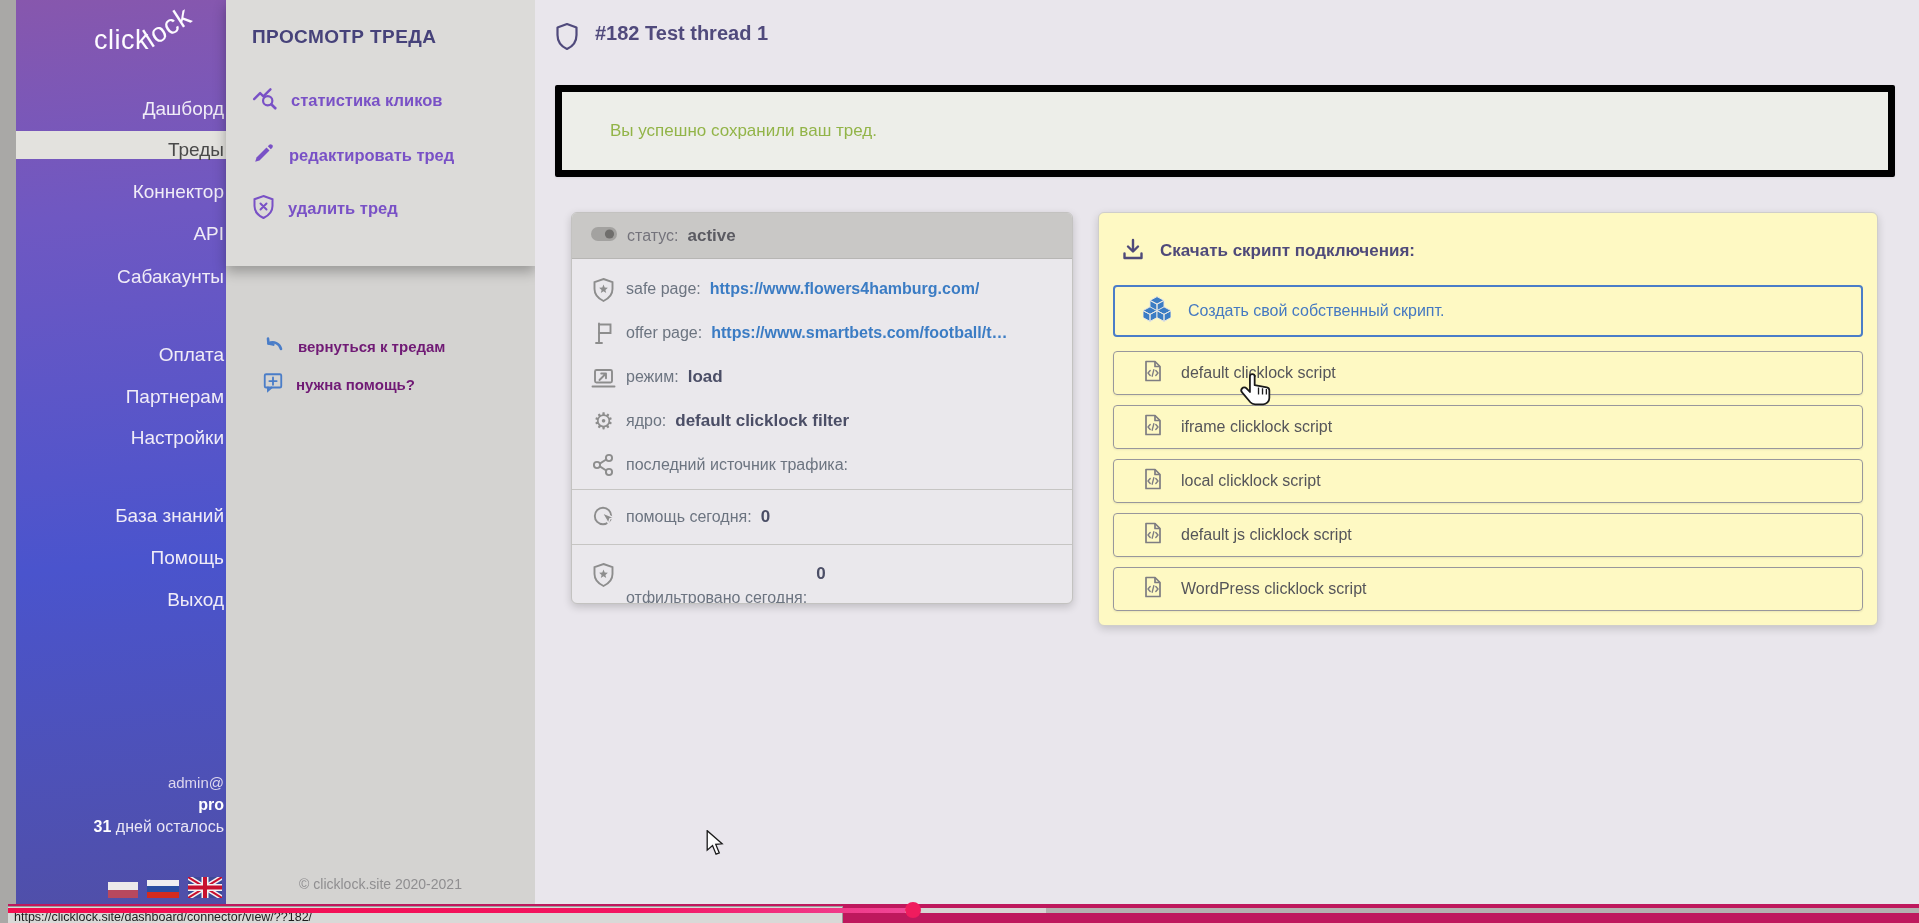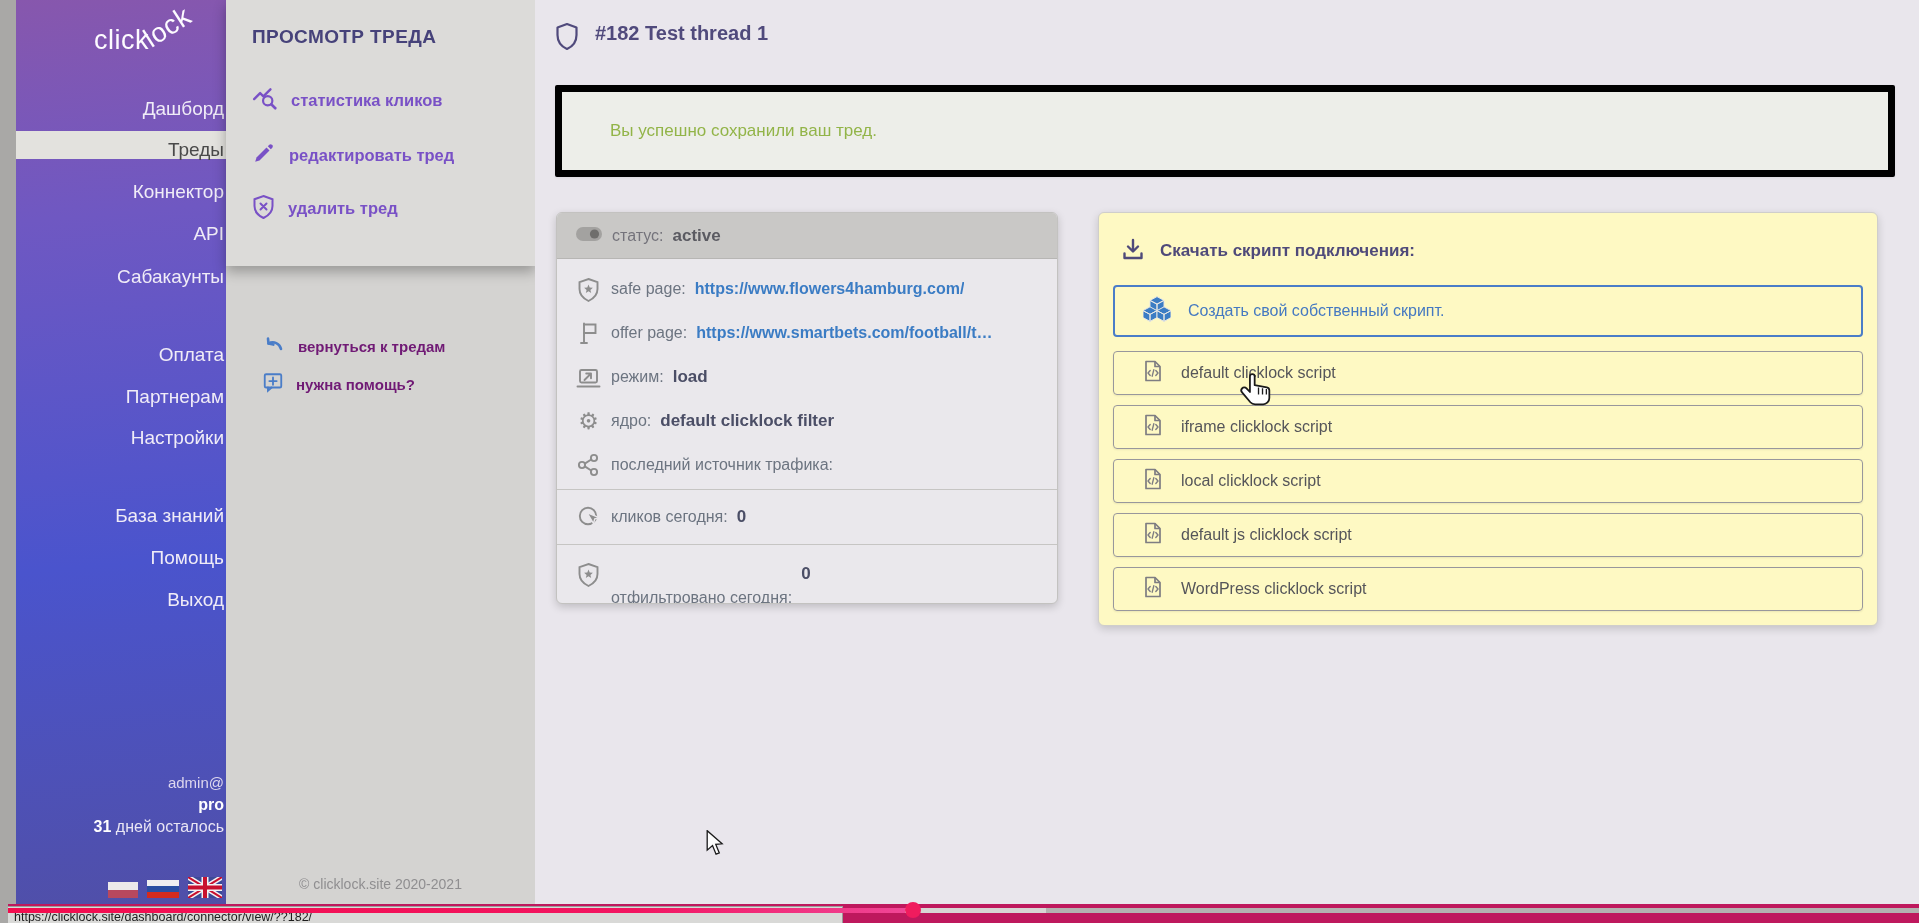--- a/index.html
+++ b/index.html
@@ -36,21 +36,21 @@
   .side2-footer{position:absolute;left:0;top:876px;width:100%;text-align:center;
     font-size:14px;color:#8f8e90;}
   
   .main{position:absolute;left:535px;top:0;width:1384px;height:904px;background:#e9e6ec;}
   .page-head{position:absolute;left:20px;top:22px;display:flex;align-items:flex-start;gap:16px;}
   .page-head .ttl{font-size:20px;font-weight:bold;color:#504a7c;}
   .alert{position:absolute;left:20px;top:85px;width:1340px;height:92px;background:#edeee9;
     border:7px solid #000000;border-radius:2px;display:flex;align-items:center;padding-left:48px;
     box-sizing:border-box;font-size:17px;color:#92b448;box-shadow:0 1px 3px rgba(0,0,0,.06);}
   
-  .scard{position:absolute;left:21px;top:212px;width:500px;background:#eae8ec;
+  .scard{position:absolute;left:36px;top:212px;width:500px;background:#eae8ec;
     border:1px solid #c3c2c0;border-radius:6px;box-shadow:0 3px 9px rgba(0,0,0,.18);overflow:hidden;}
   .scard-head{height:45px;background:#c9c8c6;border-bottom:1px solid #b7b6b4;display:flex;
     align-items:center;gap:9px;padding-left:18px;}
   .scard-head .lab{font-size:16px;color:#74737b;}
   .scard-head .val{font-size:17px;font-weight:bold;color:#5b5b62;}
   .srows{padding:8px 0 2px 0;}
   .srow{height:44px;display:flex;align-items:center;gap:9px;padding-left:18px;}
   .srow .ic{width:27px;display:flex;justify-content:center;}
   .srow .lab{font-size:16px;color:#6c7480;white-space:nowrap;}
   .srow .link{font-size:16px;font-weight:bold;color:#3b7cc4;white-space:nowrap;overflow:hidden;
@@ -266,21 +266,21 @@
       </div>
     </div>
 
     <div class="sstat">
       <span class="ic" style="width:27px;display:flex;justify-content:center;">
         <svg width="24" height="24" viewBox="0 0 24 24">
           <circle cx="11" cy="11" r="8.2" fill="none" stroke="#8d8d8d" stroke-width="1.9"></circle>
           <path d="M10 7.5 L16.5 18.5 L17.8 13.8 L22.5 12.8 Z" fill="#8d8d8d" stroke="#eae8ec" stroke-width="1.4"></path>
         </svg>
       </span>
-      <span class="lab" style="font-size:16px;color:#6c7480;">кликов сегодня:</span>
+      <span class="lab" style="font-size:16px;color:#6c7480;">помощь сегодня:</span>
       <span class="bval" style="font-size:17px;font-weight:bold;color:#4b4e66;">0</span>
     </div>
     <div class="sstat">
       <span class="ic" style="width:27px;display:flex;justify-content:center;">
         <svg width="23" height="25" viewBox="0 0 22 25" fill="none" stroke="#8d8d8d" stroke-width="1.9">
           <path d="M11 2 L20 5.2 V12 C20 17.5 16.3 21.5 11 24 C5.7 21.5 2 17.5 2 12 V5.2 Z"></path>
           <path fill="#8d8d8d" stroke="none" d="M11 7.6 L12.2 10.6 L15.4 10.8 L12.9 12.9 L13.7 16 L11 14.2 L8.3 16 L9.1 12.9 L6.6 10.8 L9.8 10.6 Z"></path>
         </svg>
       </span>
       <span class="lab" style="font-size:16px;color:#6c7480;margin-top:48px;">отфильтровано сегодня:</span>

